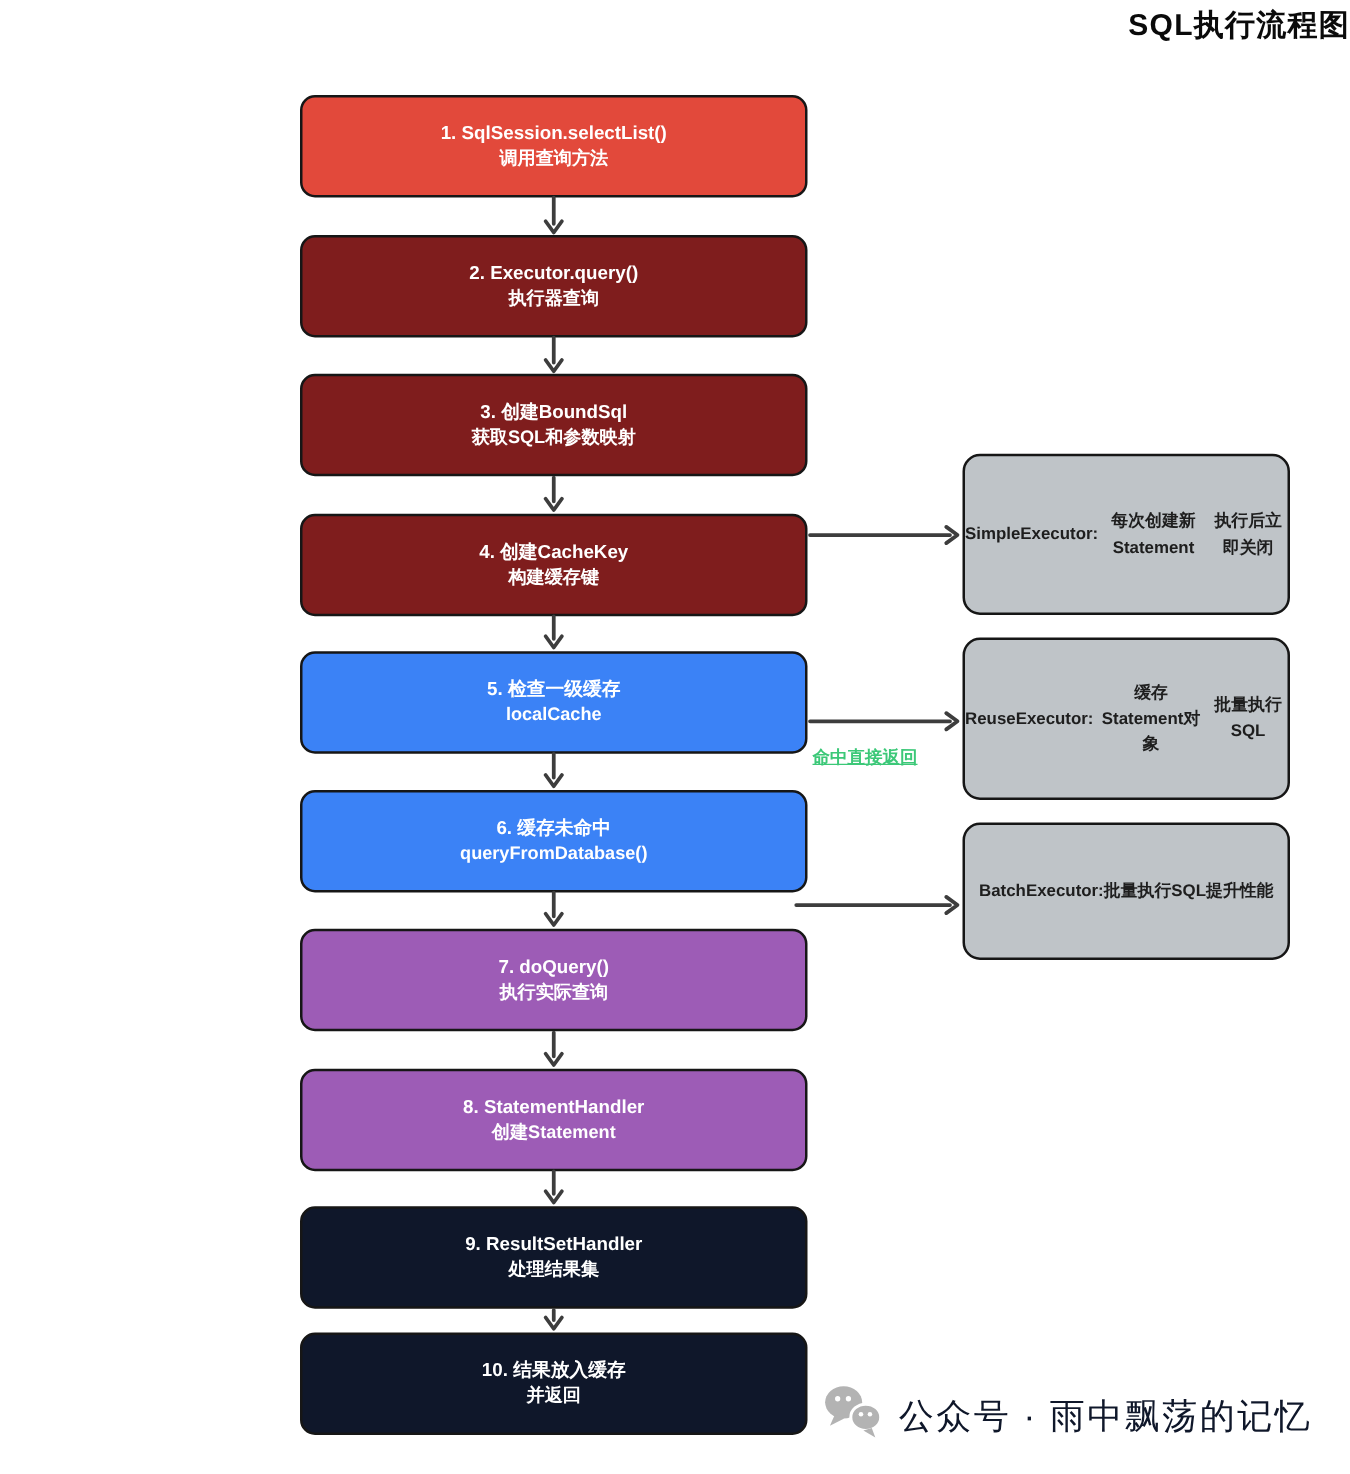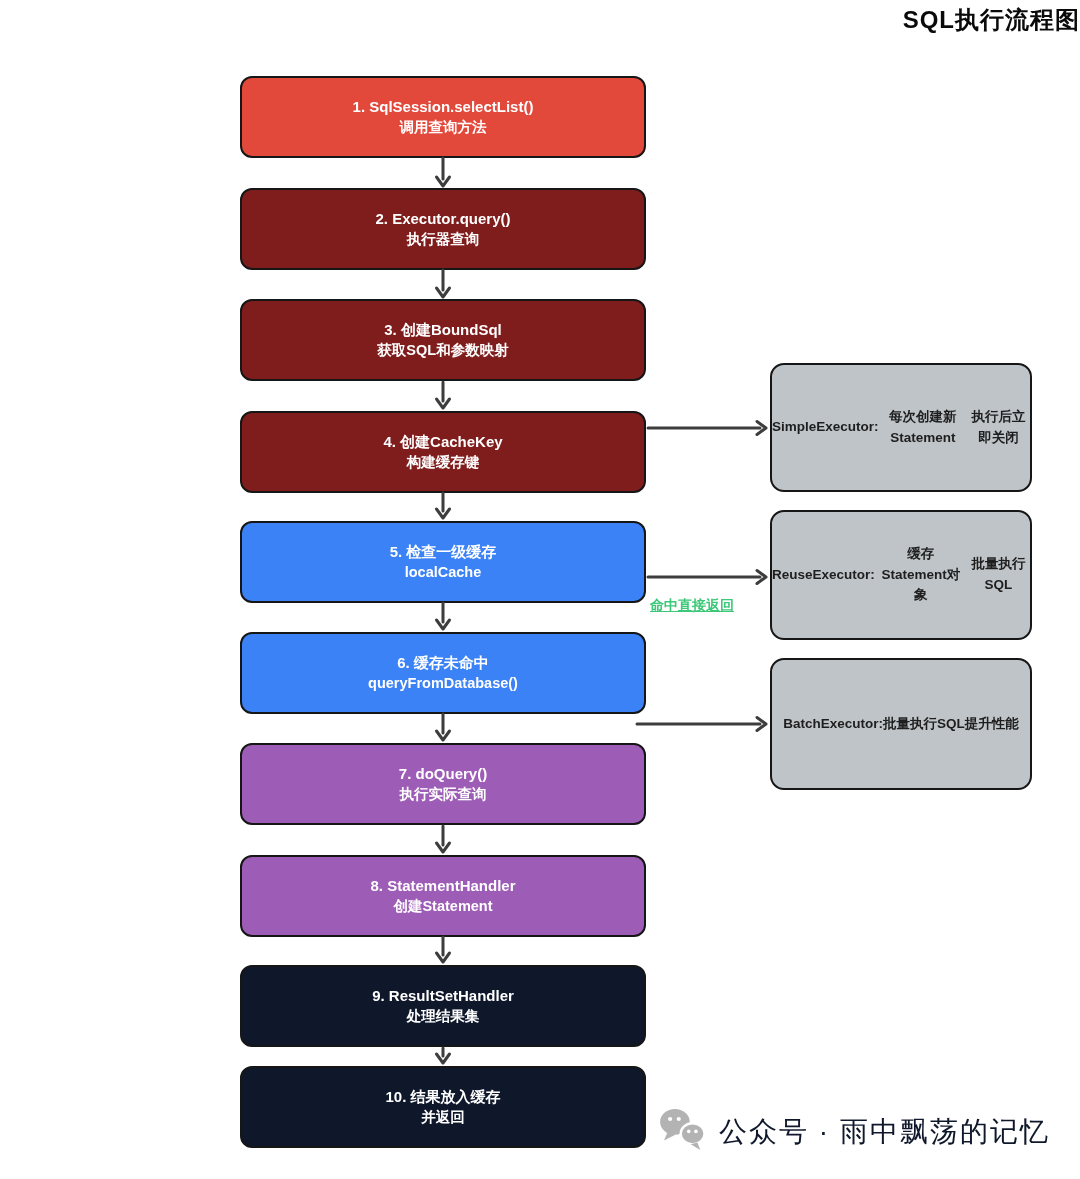--- a/index.html
+++ b/index.html
@@ -151,21 +151,21 @@
   <div class="note" style="top:363px;height:129px">
     <div>SimpleExecutor:</div>
     <div>每次创建新Statement</div>
     <div>执行后立即关闭</div>
   </div>
   <div class="note" style="top:510px;height:130px">
     <div>ReuseExecutor:</div>
     <div>缓存Statement对象</div>
     <div>批量执行SQL</div>
   </div>
-  <div class="note" style="top:658px;height:132px">
+  <div class="note" style="top:658px;height:110px">
     <div>BatchExecutor:</div>
     <div>批量执行SQL</div>
     <div>提升性能</div>
   </div>
 
   <svg class="arrow-layer" viewBox="0 0 1080 1179" xmlns="http://www.w3.org/2000/svg" fill="none" stroke="#3D3D3D" stroke-width="3" stroke-linecap="round" stroke-linejoin="round">
 
     <path d="M443 158 V179 M436.5 177 L443 186 L449.5 177"></path>
     <path d="M443 270 V290 M436.5 288 L443 297 L449.5 288"></path>
     <path d="M443 382 V401 M436.5 399 L443 408 L449.5 399"></path>

